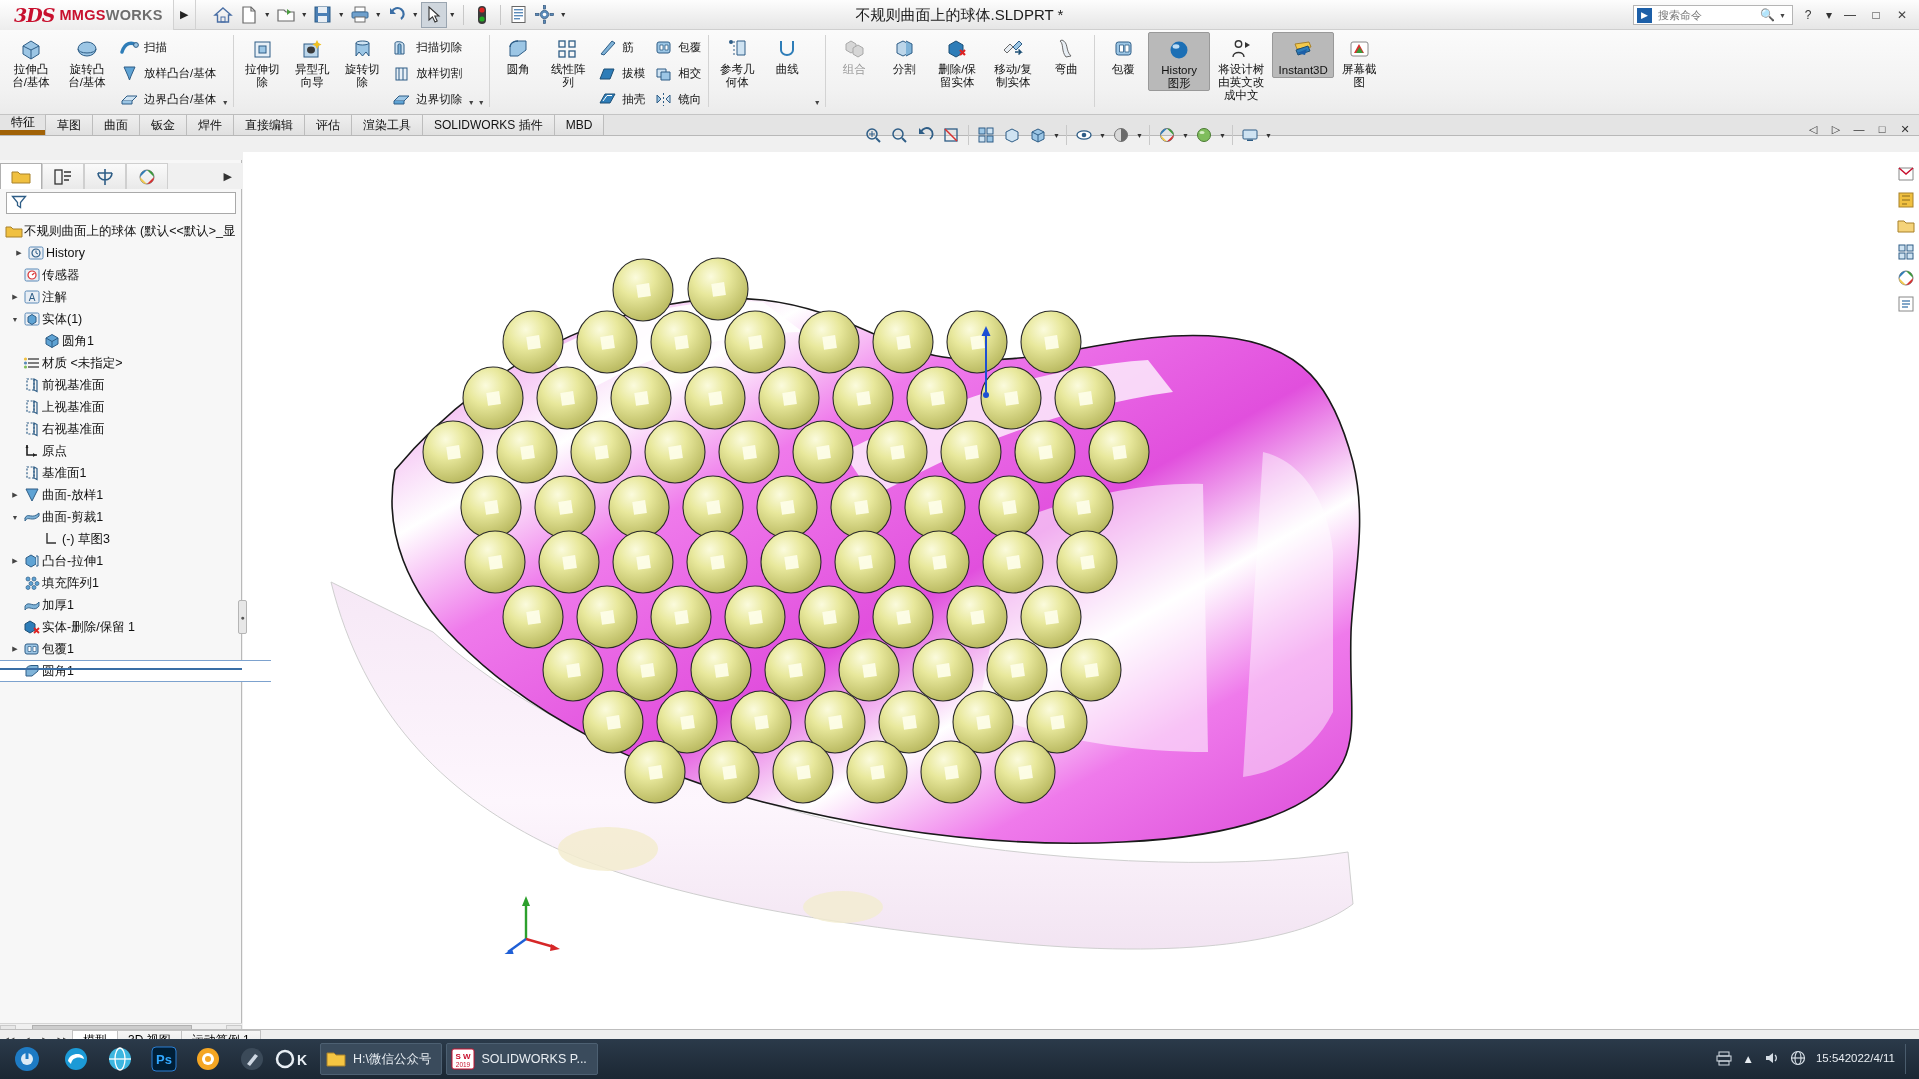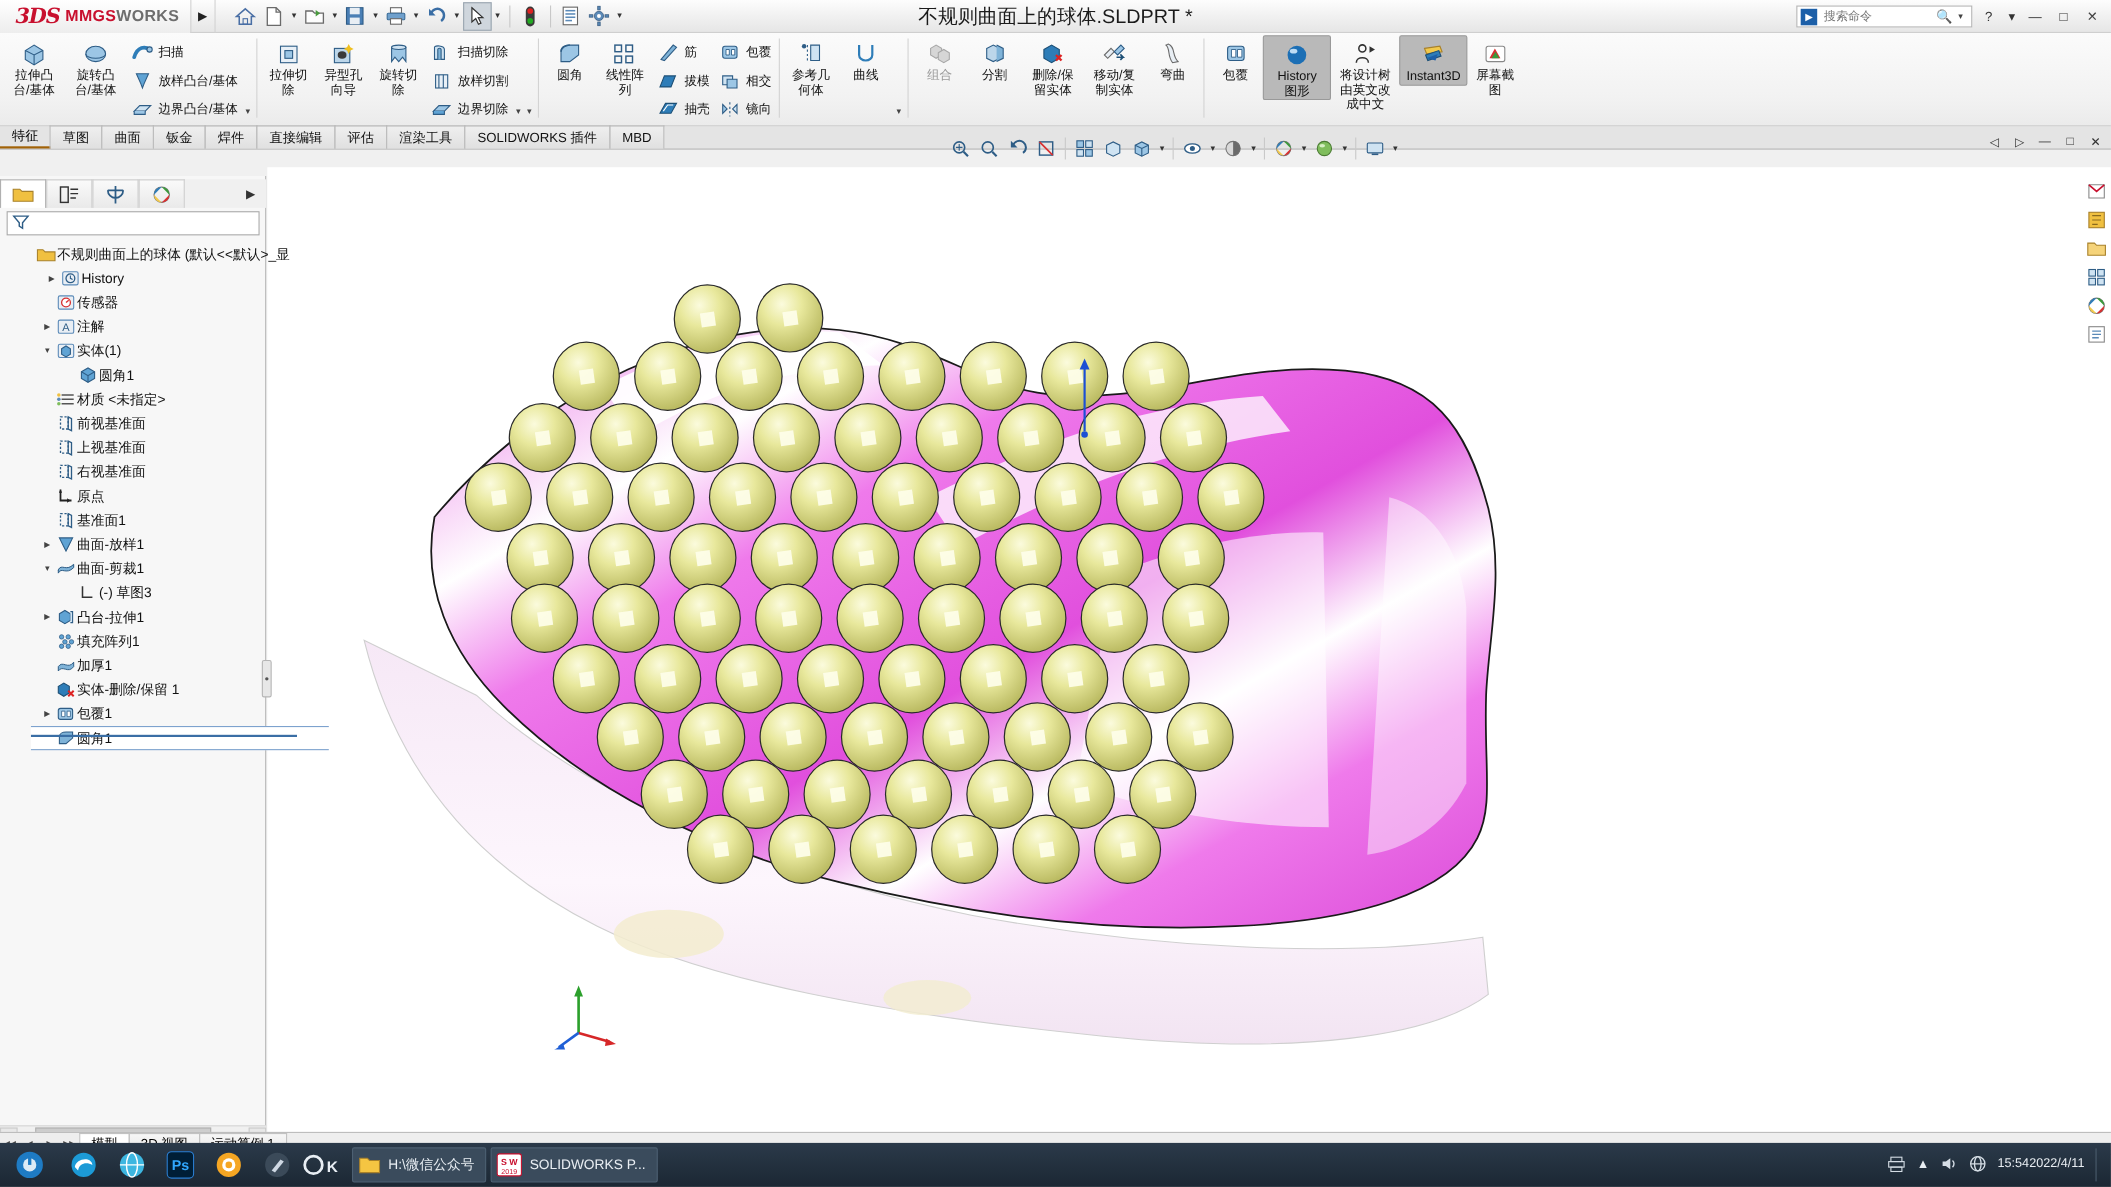--- a/index.html
+++ b/index.html
@@ -43,21 +43,21 @@
     width: 26px; height: 26px; display:flex; align-items:center; justify-content:center;
     position: relative;
   }
   .tbi.sel { background:#cfd6dd; border:1px solid #9aa5b0; }
   .tbcaret { width: 11px; height:26px; display:flex;align-items:center;justify-content:center;
      font-size:7px; color:#333; }
   .tbsep { width:1px; height:20px; background:#c8c8c8; margin:0 5px; }
   .tb-title {
     position:absolute; left:0; right:0; top:0; height:30px;
     display:flex; align-items:center; justify-content:center;
-    font-size: 18px; color:#1b1b1b; pointer-events:none;
+    font-size: 15px; color:#1b1b1b; pointer-events:none;
   }
   .tb-right {
     position:absolute; right:0; top:0; height:30px;
     display:flex; align-items:center; gap:4px; padding-right:6px;
   }
   .searchbox {
     width: 160px; height: 20px; background:#fff; border:1px solid #b5b5b5;
     display:flex; align-items:center; padding: 0 3px; gap:4px;
   }
   .searchbox .sicon {
@@ -108,21 +108,21 @@
     display:flex; align-items:flex-end;
   }
   .tab {
     height:21px; padding:0 11px; display:flex;align-items:center;
     font-size:12px; color:#111;
     border-left:1px solid #bdbdbd; border-right:1px solid #bdbdbd;
     border-top:1px solid #bdbdbd;
     background: linear-gradient(180deg,#efefef,#e0e0e0);
     margin-right:-1px;
   }
-  .tab.active { background:#f7f7f7; border-bottom:2px solid #a16207; color:#000; font-weight:normal;}
+  .tab.active { background:#f7f7f7; border-bottom:5px solid #a16207; color:#000; font-weight:normal;}
   .tab.first { border-left:0; background:transparent; border-top:0; border-right:0;}
 
   
   .viewtb {
     position:absolute; left:860px; top:118px; height:34px;
     display:flex; align-items:center; gap:0px; z-index: 6;
   }
   .vtb { width:26px;height:26px;display:flex;align-items:center;justify-content:center; }
   .vtbcaret{ width:11px;height:26px;display:flex;align-items:center;justify-content:center;font-size:7px;color:#333;}
   .vsep { width:1px;height:20px;background:#c9c9c9;margin:0 4px;}
@@ -144,21 +144,21 @@
   .fmtab { width:42px;height:26px;display:flex;align-items:center;justify-content:center;
      border:1px solid #cfcfcf; border-bottom:none; background:linear-gradient(180deg,#fafafa,#e9e9e9); }
   .fmtab.active { background:#ffffff; border-color:#b0b0b0; }
   .fmtab-arrow { margin-left:auto; padding-right:10px; font-size:11px; color:#333; }
   .filterbar {
     position:absolute; left:6px; top:192px; width:230px; height:22px;
     background:#fff; border:1px solid #a9a9a9; display:flex; align-items:center; z-index:3;
   }
   .tree {
     position:absolute; left:0; top:216px; width:271px; bottom:72px;
-    overflow:hidden; padding-top:4px; z-index:2;margin-left:28px;
+    overflow:hidden; padding-top:4px; z-index:2;
   }
   .trow { display:flex; align-items:center; height:22px; font-size:12.5px; color:#111; white-space:nowrap;}
   .trow .tw { width:14px; display:flex;align-items:center;justify-content:center; font-size:7px; color:#444;}
   .trow .ti { width:20px; display:flex;align-items:center;justify-content:center; }
   .trow.sel { background:#ffffff; border-top:1px solid #7da2ce; border-bottom:1px solid #7da2ce;}
   .tree-sel-line {
     position:absolute; left:0; width:242px; height:2px; background:#3a6ea5;
   }
   .hscroll {
     position:absolute; left:0; bottom:40px; width:242px; height:16px;

